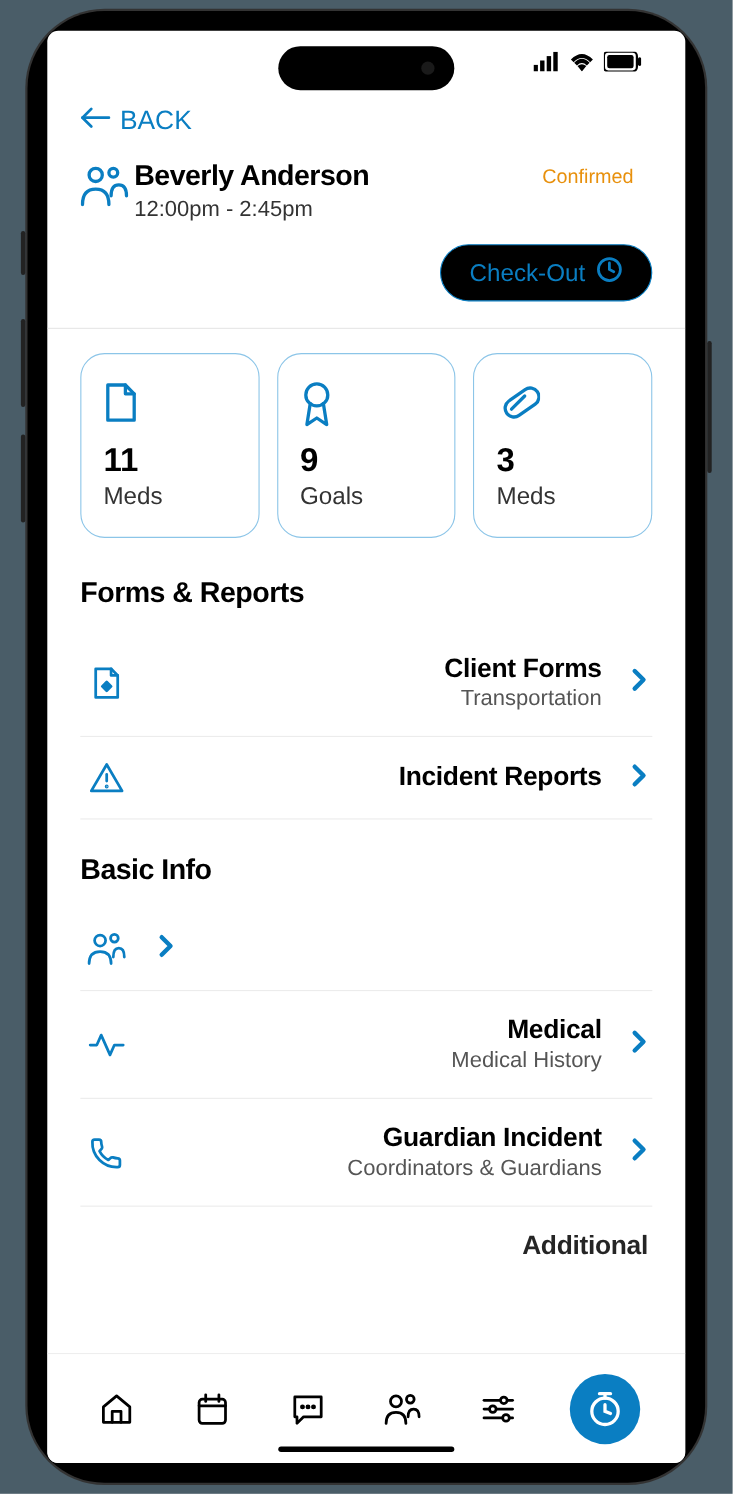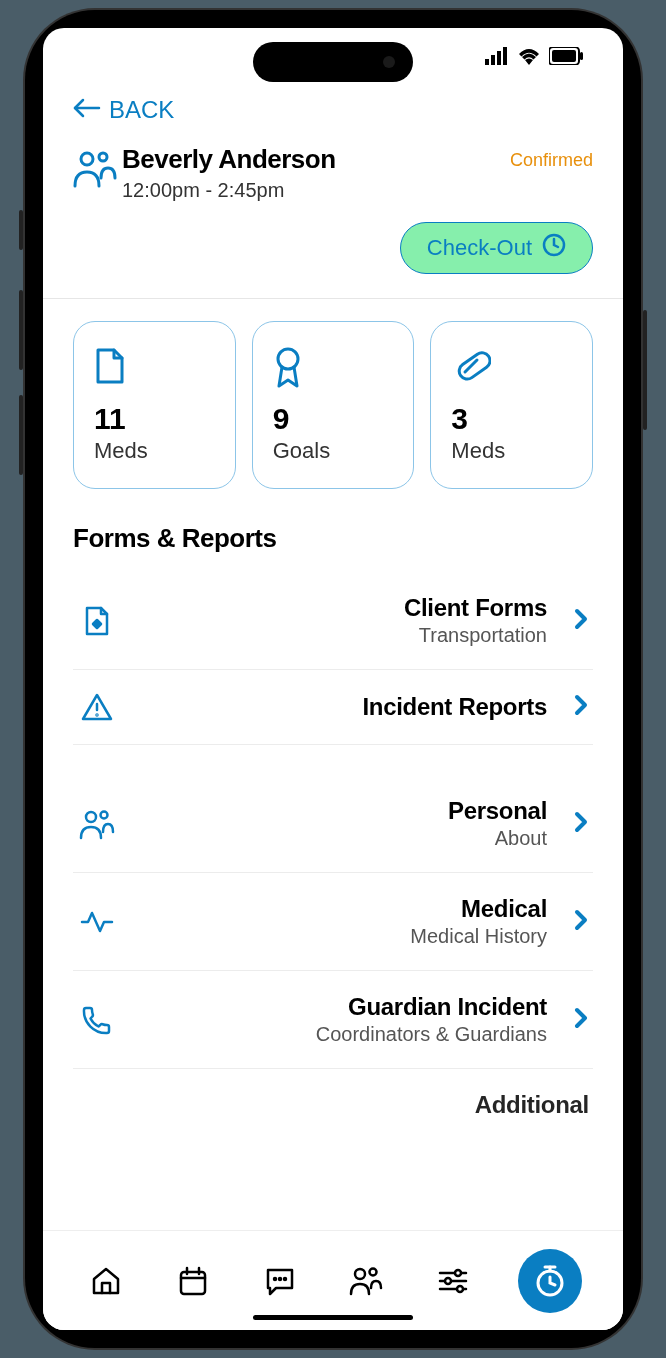--- a/index.html
+++ b/index.html
@@ -18,21 +18,21 @@
     }
     .phone-buttons-left::before { content:''; position:absolute; left:-6px; top:200px; width:4px; height:40px; background:#222; border-radius:2px; }
     .phone-buttons-left::after { content:''; position:absolute; left:-6px; top:280px; width:4px; height:80px; background:#222; border-radius:2px; }
     .phone-buttons-left2 { position:absolute; left:-6px; top:385px; width:4px; height:80px; background:#222; border-radius:2px; }
     .phone-buttons-right { position:absolute; right:-6px; top:300px; width:4px; height:120px; background:#222; border-radius:2px; }
     
     .screen {
       width: 100%;
       height: 100%;
       background: #fff;
-      border-radius: 21px;
+      border-radius: 10px;
       overflow: hidden;
       position: relative;
       display: flex;
       flex-direction: column;
     }
     
     .notch {
       position: absolute;
       top: 14px;
       left: 50%;
@@ -60,24 +60,24 @@
     }
     
     .content { flex:1; overflow:hidden; padding: 0 30px; }
     
     .back-row { display:flex; align-items:center; gap:8px; padding: 8px 0 20px 0; color:#0a7ec2; font-size:24px; font-weight:500; }
     
     .client-header { display:flex; align-items:flex-start; gap:5px; padding-bottom:20px; position:relative; }
     .client-icon { color:#0a7ec2; flex-shrink:0; margin-top:4px; }
     .client-name { font-size:26px; font-weight:700; color:#000; letter-spacing:-0.5px; }
     .client-time { font-size:20px; color:#333; margin-top:4px; }
-    .status-label { position:absolute; right:0; top:6px; color:#e8900c; font-size:18px; }
+    .status-label { position:absolute; right:17px; top:6px; color:#e8900c; font-size:18px; }
     
     .checkout-row { display:flex; justify-content:flex-end; padding-bottom:24px; }
-    .checkout-btn { display:flex; align-items:center; gap:10px; border:1.5px solid #0a7ec2; color:#0a7ec2; background:#86efac; border-radius:26px; padding:10px 26px; font-size:22px; font-weight:500; }
+    .checkout-btn { display:flex; align-items:center; gap:10px; border:1.5px solid #0a7ec2; color:#0a7ec2; background:#000000; border-radius:26px; padding:10px 26px; font-size:22px; font-weight:500; }
     
     .divider { height:1px; background:#e6e6e6; margin:0 -30px 22px -30px; }
     
     .cards { display:flex; gap:16px; margin-bottom:34px;align-items:flex-end; }
     .card { flex:1; border:1.2px solid #8cc5e8; border-radius:22px; padding:24px 20px; }
     .card-icon { color:#0a7ec2; height:42px; }
     .card-count { font-size:30px; font-weight:700; margin-top:14px; }
     .card-label { font-size:22px; color:#333; margin-top:2px; }
     
     .section-title { font-size:26px; font-weight:700; margin-bottom:18px; letter-spacing:-0.5px; }
@@ -254,33 +254,30 @@
         </div>
         <span class="chevron">
           <svg width="16" height="24" viewBox="0 0 16 24" fill="none" stroke="currentColor" stroke-width="4" stroke-linecap="round" stroke-linejoin="round">
               <polyline points="4,4 12,12 4,20"></polyline>
             </svg>
         </span>
       </div>
 
       <div class="section-gap"></div>
 
+      <div class="section-title">Basic Info</div>
 
       <div class="list-row">
         <div class="list-icon">
           <svg width="36" height="32" viewBox="0 0 36 32" fill="none" stroke="currentColor" stroke-width="2.5" stroke-linecap="round">
               <circle cx="12" cy="9" r="5"></circle>
               <circle cx="25" cy="7" r="3.5"></circle>
               <path d="M2 30 Q2 19 12 19 Q22 19 22 30"></path>
               <path d="M24 24 Q24 16 29 16 Q34 16 34 24"></path>
             </svg>
-        </div>
-        <div class="list-body">
-          <div class="list-title">Personal</div>
-          <div class="list-sub">About</div>
         </div>
         <span class="chevron">
           <svg width="16" height="24" viewBox="0 0 16 24" fill="none" stroke="currentColor" stroke-width="4" stroke-linecap="round" stroke-linejoin="round">
               <polyline points="4,4 12,12 4,20"></polyline>
             </svg>
         </span>
       </div>
 
       <div class="list-row">
         <div class="list-icon">

